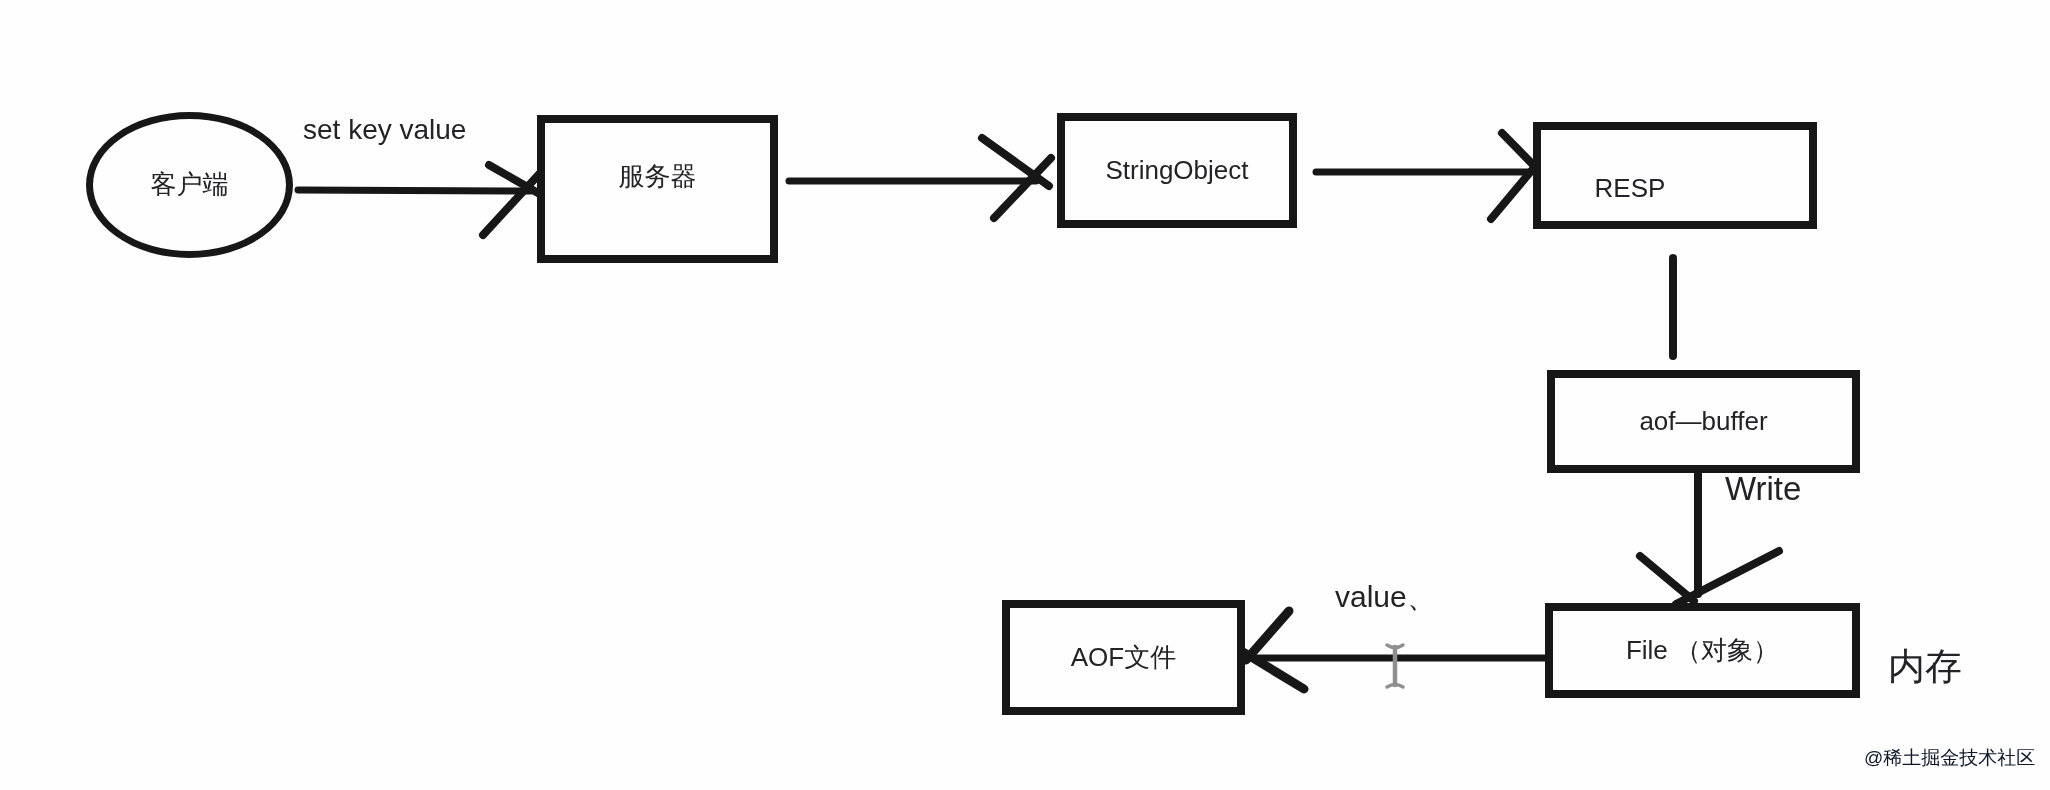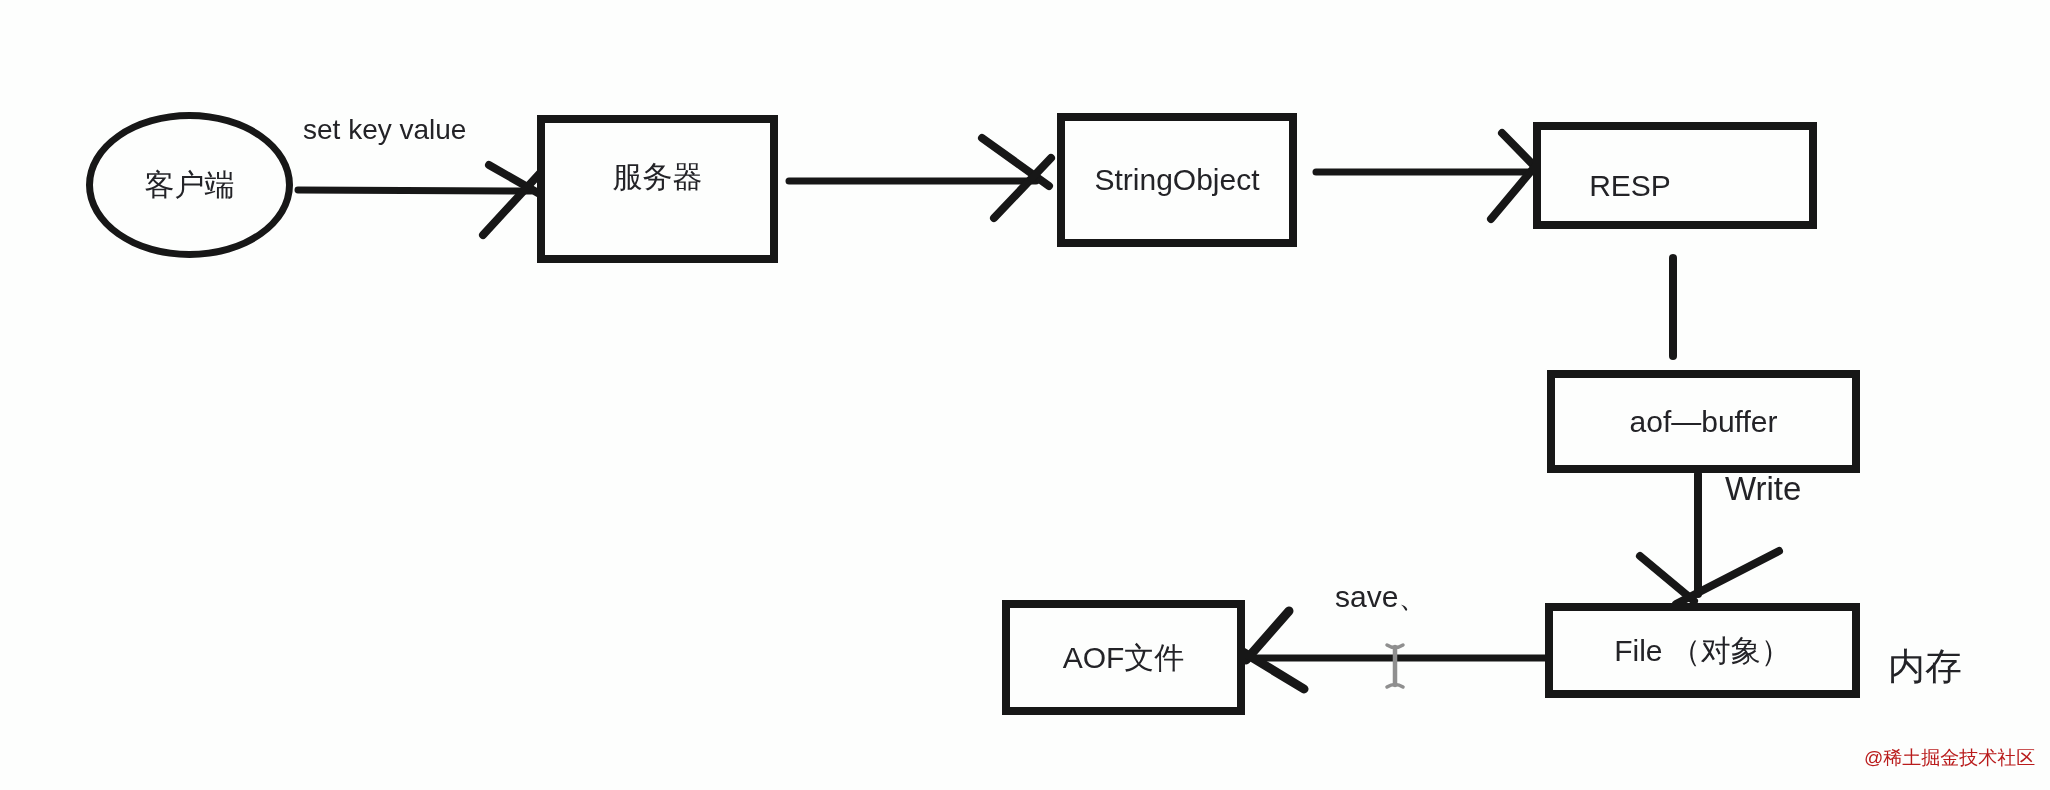--- a/index.html
+++ b/index.html
@@ -18,50 +18,50 @@
     width: 2050px; height: 790px;
   }
   .node {
     position: absolute;
     box-sizing: border-box;
     border: 8px solid #171717;
     background: #fdfefd;
     display: flex;
     align-items: center;
     justify-content: center;
-    font-size: 30px;
+    font-size: 26px;
     line-height: 1.2;
     white-space: nowrap;
   }
   .node.ellipse {
     border-width: 7px;
     border-radius: 50%;
   }
   .node-client        { left: 86px;   top: 112px; width: 207px; height: 146px; }
   .node-server        { left: 537px;  top: 115px; width: 241px; height: 148px; padding-bottom: 24px; }
-  .node-string-object { left: 1057px; top: 113px; width: 240px; height: 134px; }
+  .node-string-object { left: 1057px; top: 113px; width: 240px; height: 115px; }
   .node-resp          { left: 1533px; top: 122px; width: 284px; height: 107px; padding-right: 90px; padding-bottom: 17px; align-items: flex-end; }
   .node-aof-buffer    { left: 1547px; top: 370px; width: 313px; height: 103px; }
   .node-file-object   { left: 1545px; top: 603px; width: 315px; height: 95px;  }
   .node-aof-file      { left: 1002px; top: 600px; width: 243px; height: 115px; justify-content: center; }
   .flabel {
     position: absolute;
     white-space: nowrap;
     line-height: 1.15;
     color: #232327;
   }
   .lbl-set-key-value { left: 303px;  top: 114px; font-size: 28px; }
   .lbl-write         { left: 1725px; top: 470px; font-size: 33px; }
   .lbl-save          { left: 1335px; top: 580px; font-size: 30px; }
   .lbl-memory        { left: 1888px; top: 646px; font-size: 37px; }
   .watermark {
     position: absolute;
     left: 1864px; top: 745px;
     font-size: 19px;
-    color: #b91c1c;
+    color: #0f172a;
     white-space: nowrap;
   }
 </style>
 </head>
 <body>
 
 <div class="stage">
 
   <svg class="wires" viewBox="0 0 2050 790" xmlns="http://www.w3.org/2000/svg" fill="none" stroke="#171717" stroke-width="7" stroke-linecap="round">
 
@@ -141,19 +141,19 @@
   </div>
 
   <div class="node node-aof-file">
     <span>AOF文件</span>
   </div>
 
   <div class="flabel lbl-set-key-value">set key value</div>
 
   <div class="flabel lbl-write">Write</div>
 
-  <div class="flabel lbl-save">save、</div>
+  <div class="flabel lbl-save">value、</div>
 
   <div class="flabel lbl-memory">内存</div>
 
   <div class="watermark">@稀土掘金技术社区</div>
 
 </div>
 
 </body></html>

